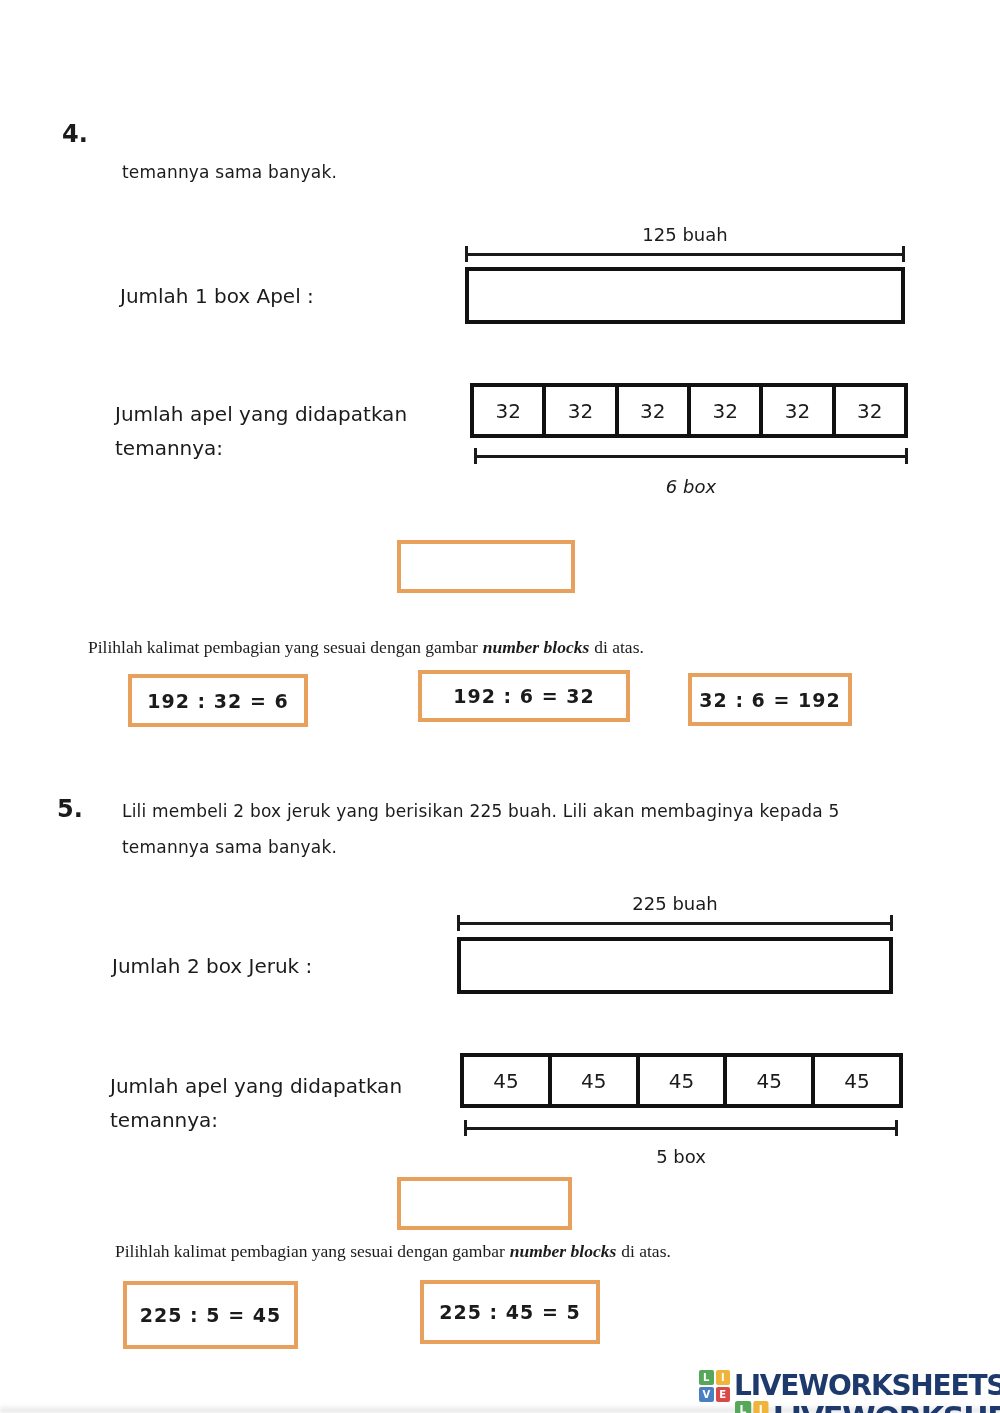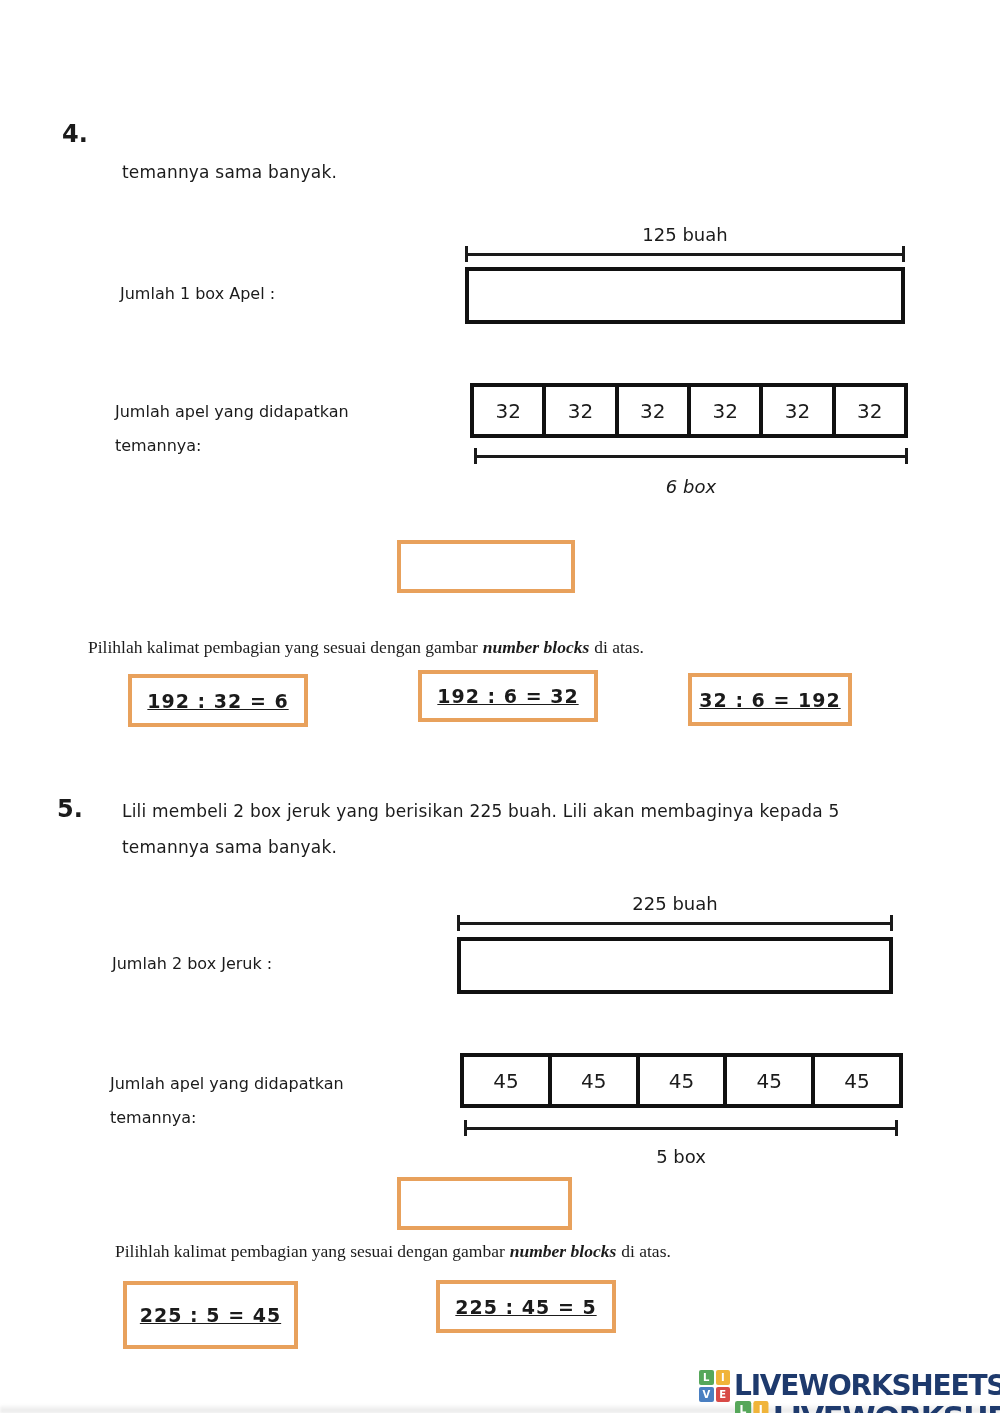--- a/index.html
+++ b/index.html
@@ -8,21 +8,21 @@
     background:#ffffff; overflow:hidden;
     font-family:"DejaVu Sans","Liberation Sans",sans-serif;
     color:#1b1b1b;
   }
   .abs { position:absolute; }
 
   .qnum { font-size:24px; font-weight:600; }
   .qline { font-size:17px; letter-spacing:0.2px; white-space:nowrap; }
 
   .dim-label { font-size:18px; text-align:center; white-space:nowrap; }
-  .side-label { font-size:16px; white-space:nowrap; }
+  .side-label { font-size:20px; white-space:nowrap; }
 
   
   .measure {
     height:16px; box-sizing:border-box;
     border-left:3px solid #1a1a1a; border-right:3px solid #1a1a1a;
   }
   .measure::before {
     content:""; position:absolute; left:0; right:0; top:50%;
     margin-top:-1.5px; border-top:3px solid #1a1a1a;
   }
@@ -48,21 +48,20 @@
   }
 
   .prompt { font-size:17.5px; white-space:nowrap;font-family:Liberation Serif, serif; }
   .prompt .hl { font-weight:bold; font-style:italic; margin:0 5px; }
 
   .option-box {
     box-sizing:border-box; border:4px solid #e8a15c; background:#ffffff;
     display:flex; align-items:center; justify-content:center;
     font-size:19px; font-weight:bold; letter-spacing:1px; white-space:nowrap;
     cursor:pointer;
-    text-decoration:underline;
   }
 
   
   .logo { display:flex; align-items:center; }
   .logo-grid {
     width:31px; height:32px; display:grid;
     grid-template-columns:1fr 1fr; grid-template-rows:1fr 1fr; gap:2px;
     margin-right:4px;
   }
   .logo-sq {
@@ -110,21 +109,21 @@
     <div class="part-cell">32</div>
   </div>
   <div class="measure" style="left:474px; top:448px; width:434px;"></div>
   <div class="abs dim-label" style="left:474px; top:476px; width:434px;font-style:italic;">6 box</div>
 
   <div class="abs answer-box" style="left:397px; top:540px; width:178px; height:53px;"></div>
 
   <div class="abs prompt" style="left:88px; top:637px;"><span>Pilihlah kalimat pembagian yang sesuai dengan gambar</span><span class="hl">number blocks</span><span>di atas.</span></div>
 
   <div class="abs option-box" style="left:128px; top:674px; width:180px; height:53px;">192 : 32 = 6</div>
-  <div class="abs option-box" style="left:418px; top:670px; width:180px; height:52px;">192 : 6 = 32</div>
+  <div class="abs option-box" style="left:418px; top:670px; width:212px; height:52px;">192 : 6 = 32</div>
   <div class="abs option-box" style="left:688px; top:673px; width:164px; height:53px;">32 : 6 = 192</div>
 
   <div class="abs qnum" style="left:57px; top:795px;">5.</div>
   <div class="abs qline" style="left:122px; top:801px;">Lili membeli 2 box jeruk yang berisikan 225 buah. Lili akan membaginya kepada 5</div>
   <div class="abs qline" style="left:122px; top:837px;">temannya sama banyak.</div>
 
   <div class="abs dim-label" style="left:457px; top:893px; width:436px;">225 buah</div>
   <div class="measure" style="left:457px; top:915px; width:436px;"></div>
 
   <div class="abs side-label" style="left:112px; top:954px;">Jumlah 2 box Jeruk :</div>
@@ -141,21 +140,21 @@
     <div class="part-cell">45</div>
   </div>
   <div class="measure" style="left:464px; top:1120px; width:434px;"></div>
   <div class="abs dim-label" style="left:464px; top:1146px; width:434px;">5 box</div>
 
   <div class="abs answer-box" style="left:397px; top:1177px; width:175px; height:53px;"></div>
 
   <div class="abs prompt" style="left:115px; top:1241px;"><span>Pilihlah kalimat pembagian yang sesuai dengan gambar</span><span class="hl">number blocks</span><span>di atas.</span></div>
 
   <div class="abs option-box" style="left:123px; top:1281px; width:175px; height:68px;">225 : 5 = 45</div>
-  <div class="abs option-box" style="left:436px; top:1280px; width:180px; height:53px;">225 : 45 = 5</div>
+  <div class="abs option-box" style="left:420px; top:1280px; width:180px; height:64px;">225 : 45 = 5</div>
 
   <div class="abs ghost-strip"></div>
 
   <div class="abs logo" style="left:699px; top:1369px;">
     <div class="logo-grid">
       <div class="logo-sq sq-l">L</div>
       <div class="logo-sq sq-i">I</div>
       <div class="logo-sq sq-v">V</div>
       <div class="logo-sq sq-e">E</div>
     </div>

